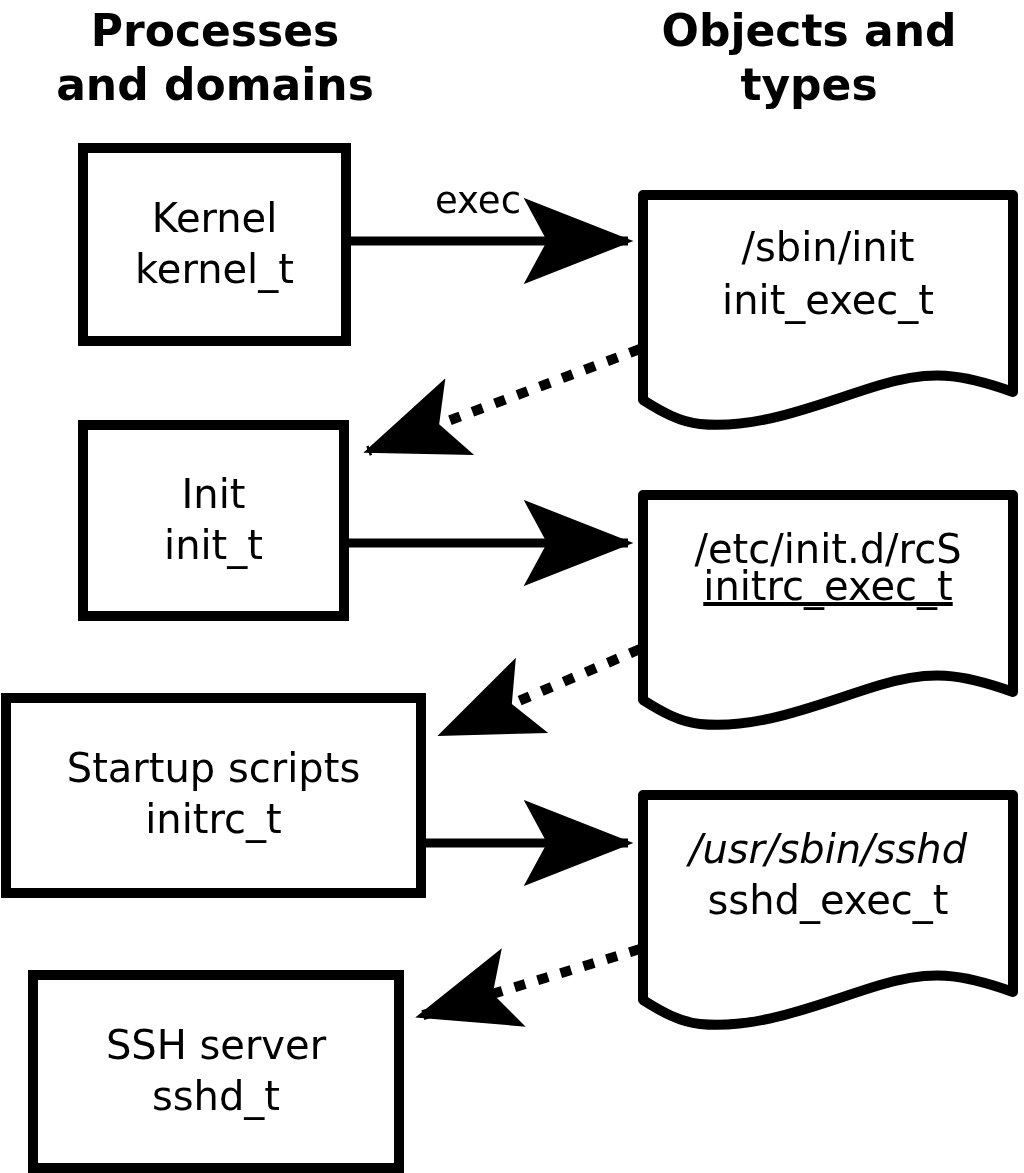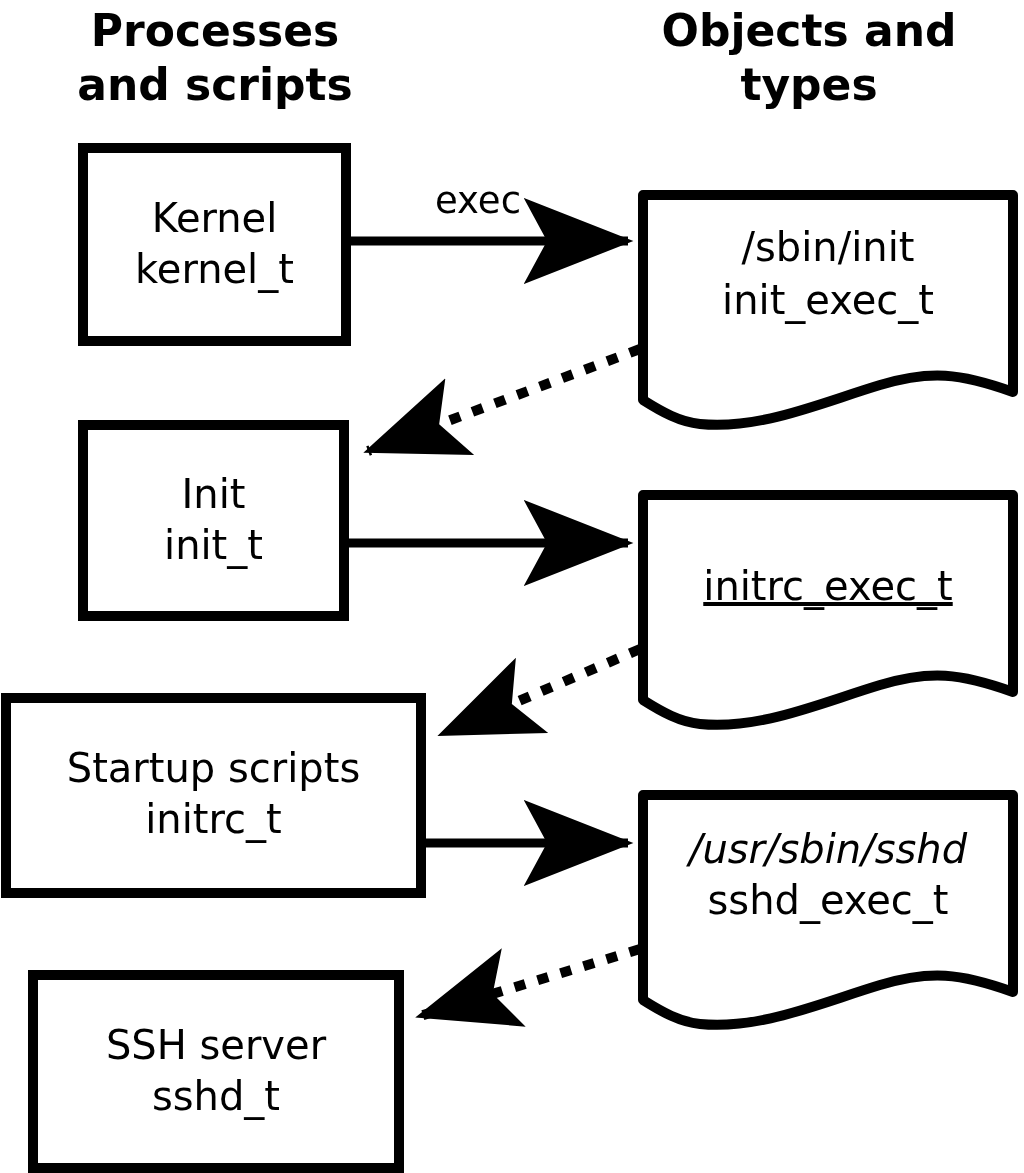--- a/index.html
+++ b/index.html
@@ -99,40 +99,41 @@
     <line x1="640" y1="649" x2="442" y2="734" stroke="#000000" stroke-width="10" stroke-dasharray="11 13" stroke-linecap="butt" marker-end="url(#arrow-dot)"></line>
 
      /usr/sbin/sshd --&gt;
     <line x1="423" y1="843" x2="628" y2="843" stroke="#000000" stroke-width="9" marker-end="url(#arrow-solid)"></line>
 
     
     <line x1="640" y1="949" x2="420" y2="1016" stroke="#000000" stroke-width="10" stroke-dasharray="11 13" stroke-linecap="butt" marker-end="url(#arrow-dot)"></line>
   </svg>
 
   <div class="col-header" id="header-left">Processes
-and scripts</div>
+and domains</div>
 
   <div class="col-header" id="header-right">Objects and
 types</div>
 
   <div class="node-label" style="left:83px; top:193px; width:263px;">Kernel</div>
   <div class="node-label" style="left:83px; top:244px; width:263px;">kernel_t</div>
 
   <div class="node-label" style="left:83px; top:469px; width:261px;">Init</div>
   <div class="node-label" style="left:83px; top:520px; width:261px;">init_t</div>
 
   <div class="node-label" style="left:6px; top:743px; width:415px;">Startup scripts</div>
   <div class="node-label" style="left:33px; top:1020px; width:366px;">SSH server</div>
 
   <div class="node-label" style="left:6px; top:794px; width:415px;">initrc_t</div>
   <div class="node-label" style="left:33px; top:1071px; width:366px;">sshd_t</div>
 
   <div class="node-label" style="left:643px; top:222px; width:370px;">/sbin/init</div>
   <div class="node-label" style="left:643px; top:275px; width:370px;">init_exec_t</div>
 
+  <div class="node-label" style="left:643px; top:524px; width:370px;">/etc/init.d/rcS</div>
   <div class="node-label" style="left:643px; top:561px; width:370px;text-decoration:underline;">initrc_exec_t</div>
 
   <div class="node-label" style="left:643px; top:824px; width:370px;font-style:italic;">/usr/sbin/sshd</div>
   <div class="node-label" style="left:643px; top:875px; width:370px;">sshd_exec_t</div>
 
   <div class="edge-label" style="left:368px; top:181px; width:220px;">exec</div>
 
 </div>
 
 </body></html>

